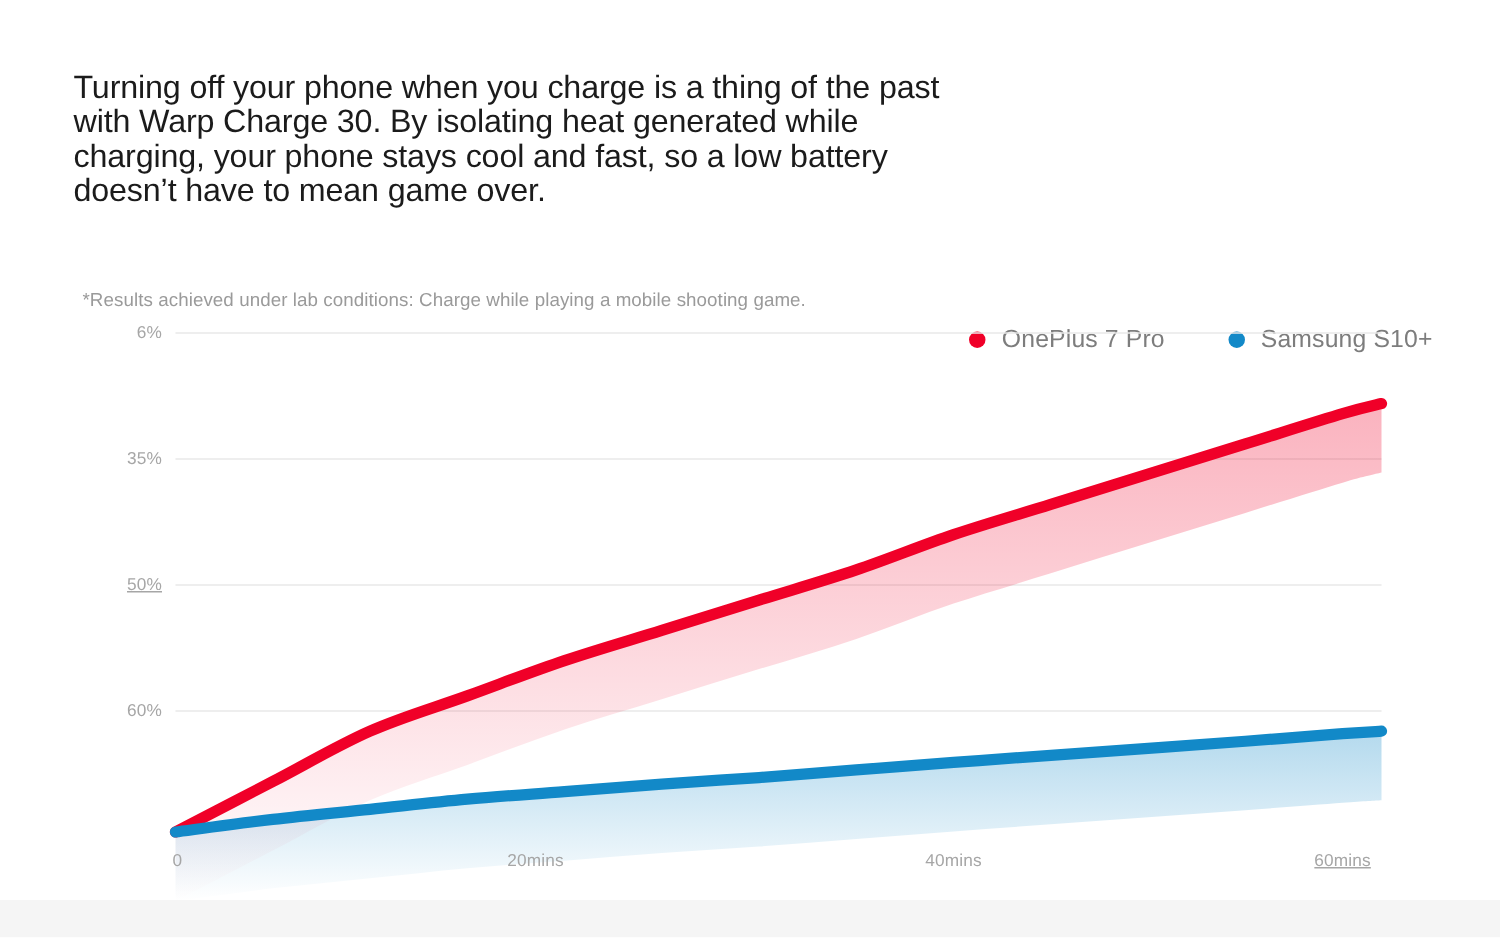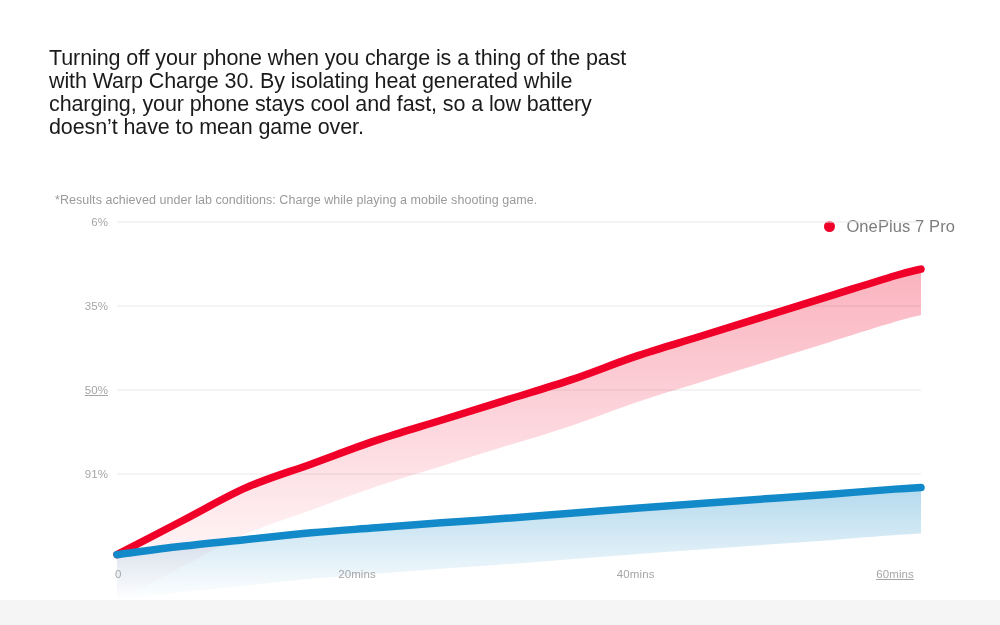--- a/index.html
+++ b/index.html
@@ -129,20 +129,24 @@
 
 <div id="chart-card">
 
   <div id="footnote">*Results achieved under lab conditions: Charge while playing a mobile shooting game.</div>
 
   <div id="legend">
     <div class="legend-item">
       <span class="legend-dot" style="background: rgb(240, 0, 40);"></span>
       <span class="legend-label">OnePlus 7 Pro</span>
     </div>
+    <div class="legend-item">
+      <span class="legend-dot" style="background: rgb(18, 137, 200);"></span>
+      <span class="legend-label">Samsung S10+</span>
+    </div>
   </div>
 
   <div id="plot">
 
     <svg id="plot-svg" width="1000" height="460" viewBox="0 0 1000 460" style="position:absolute;left:0;top:0;">
       <defs>
         <linearGradient id="redGlow" x1="0" y1="0" x2="0" y2="1">
           <stop offset="0%" stop-color="#f00028" stop-opacity="0.30"></stop>
           <stop offset="100%" stop-color="#f00028" stop-opacity="0"></stop>
         </linearGradient>
@@ -162,21 +166,21 @@
           <path d="M 117.00 414.64 C 127.81 409.04, 160.23 392.24, 181.84 381.04 C 203.45 369.84, 225.06 356.96, 246.68 347.44 C 268.29 337.92, 289.90 331.76, 311.52 323.92 C 333.13 316.08, 354.74 307.68, 376.35 300.40 C 397.97 293.12, 419.58 286.96, 441.19 280.24 C 462.81 273.52, 484.42 266.80, 506.03 260.08 C 527.65 253.36, 549.26 247.20, 570.87 239.92 C 592.48 232.64, 614.10 223.68, 635.71 216.40 C 657.32 209.12, 678.94 202.96, 700.55 196.24 C 722.16 189.52, 743.77 182.80, 765.39 176.08 C 787.00 169.36, 808.61 162.64, 830.23 155.92 C 851.84 149.20, 879.94 140.24, 895.06 135.76 C 910.19 131.28, 916.68 130.16, 921.00 129.04 L 921.00 175.04 L 921.00 175.04 C 916.68 176.16, 910.19 177.28, 895.06 181.76 C 879.94 186.24, 851.84 195.20, 830.23 201.92 C 808.61 208.64, 787.00 215.36, 765.39 222.08 C 743.77 228.80, 722.16 235.52, 700.55 242.24 C 678.94 248.96, 657.32 255.12, 635.71 262.40 C 614.10 269.68, 592.48 278.64, 570.87 285.92 C 549.26 293.20, 527.65 299.36, 506.03 306.08 C 484.42 312.80, 462.81 319.52, 441.19 326.24 C 419.58 332.96, 397.97 339.12, 376.35 346.40 C 354.74 353.68, 333.13 362.08, 311.52 369.92 C 289.90 377.76, 268.29 383.92, 246.68 393.44 C 225.06 402.96, 203.45 415.84, 181.84 427.04 C 160.23 438.24, 127.81 455.04, 117.00 460.64 Z" fill="url(#redGlow)" stroke="none"></path>
           <path d="M 117.00 414.64 C 127.81 413.24, 160.23 408.76, 181.84 406.24 C 203.45 403.72, 225.06 401.76, 246.68 399.52 C 268.29 397.28, 289.90 394.76, 311.52 392.80 C 333.13 390.84, 354.74 389.44, 376.35 387.76 C 397.97 386.08, 419.58 384.29, 441.19 382.72 C 462.81 381.15, 484.42 379.92, 506.03 378.35 C 527.65 376.78, 549.26 374.99, 570.87 373.31 C 592.48 371.63, 614.10 369.90, 635.71 368.27 C 657.32 366.65, 678.94 365.14, 700.55 363.57 C 722.16 362.00, 743.77 360.43, 765.39 358.86 C 787.00 357.30, 808.61 355.78, 830.23 354.16 C 851.84 352.54, 879.94 350.24, 895.06 349.12 C 910.19 348.00, 916.68 347.72, 921.00 347.44 L 921.00 393.44 L 921.00 393.44 C 916.68 393.72, 910.19 394.00, 895.06 395.12 C 879.94 396.24, 851.84 398.54, 830.23 400.16 C 808.61 401.78, 787.00 403.30, 765.39 404.86 C 743.77 406.43, 722.16 408.00, 700.55 409.57 C 678.94 411.14, 657.32 412.65, 635.71 414.27 C 614.10 415.90, 592.48 417.63, 570.87 419.31 C 549.26 420.99, 527.65 422.78, 506.03 424.35 C 484.42 425.92, 462.81 427.15, 441.19 428.72 C 419.58 430.29, 397.97 432.08, 376.35 433.76 C 354.74 435.44, 333.13 436.84, 311.52 438.80 C 289.90 440.76, 268.29 443.28, 246.68 445.52 C 225.06 447.76, 203.45 449.72, 181.84 452.24 C 160.23 454.76, 127.81 459.24, 117.00 460.64 Z" fill="url(#blueGlow)" stroke="none"></path>
         </g>
       <g id="series-layer">
           <path d="M 117.00 414.64 C 127.81 409.04, 160.23 392.24, 181.84 381.04 C 203.45 369.84, 225.06 356.96, 246.68 347.44 C 268.29 337.92, 289.90 331.76, 311.52 323.92 C 333.13 316.08, 354.74 307.68, 376.35 300.40 C 397.97 293.12, 419.58 286.96, 441.19 280.24 C 462.81 273.52, 484.42 266.80, 506.03 260.08 C 527.65 253.36, 549.26 247.20, 570.87 239.92 C 592.48 232.64, 614.10 223.68, 635.71 216.40 C 657.32 209.12, 678.94 202.96, 700.55 196.24 C 722.16 189.52, 743.77 182.80, 765.39 176.08 C 787.00 169.36, 808.61 162.64, 830.23 155.92 C 851.84 149.20, 879.94 140.24, 895.06 135.76 C 910.19 131.28, 916.68 130.16, 921.00 129.04" fill="none" stroke="#f00028" stroke-width="7.5" stroke-linecap="round" stroke-linejoin="round"></path>
           <path d="M 117.00 414.64 C 127.81 413.24, 160.23 408.76, 181.84 406.24 C 203.45 403.72, 225.06 401.76, 246.68 399.52 C 268.29 397.28, 289.90 394.76, 311.52 392.80 C 333.13 390.84, 354.74 389.44, 376.35 387.76 C 397.97 386.08, 419.58 384.29, 441.19 382.72 C 462.81 381.15, 484.42 379.92, 506.03 378.35 C 527.65 376.78, 549.26 374.99, 570.87 373.31 C 592.48 371.63, 614.10 369.90, 635.71 368.27 C 657.32 366.65, 678.94 365.14, 700.55 363.57 C 722.16 362.00, 743.77 360.43, 765.39 358.86 C 787.00 357.30, 808.61 355.78, 830.23 354.16 C 851.84 352.54, 879.94 350.24, 895.06 349.12 C 910.19 348.00, 916.68 347.72, 921.00 347.44" fill="none" stroke="#1289c8" stroke-width="7.5" stroke-linecap="round" stroke-linejoin="round"></path>
         </g>
     </svg>
 
     <div id="y-labels">
-        <div class="y-tick-label" style="top: 334px;">91%</div>
+        <div class="y-tick-label" style="top: 334px;">60%</div>
         <div class="y-tick-label" style="top: 250px; text-decoration: underline;">50%</div>
         <div class="y-tick-label" style="top: 166px;">35%</div>
         <div class="y-tick-label" style="top: 82px;">6%</div>
       </div>
     <div id="x-labels">
         <div class="x-tick-label origin" style="left: 117px;">0</div>
         <div class="x-tick-label" style="left: 357px;">20mins</div>
         <div class="x-tick-label" style="left: 635.71px;">40mins</div>
         <div class="x-tick-label" style="left: 895.065px; text-decoration: underline;">60mins</div>
       </div>

